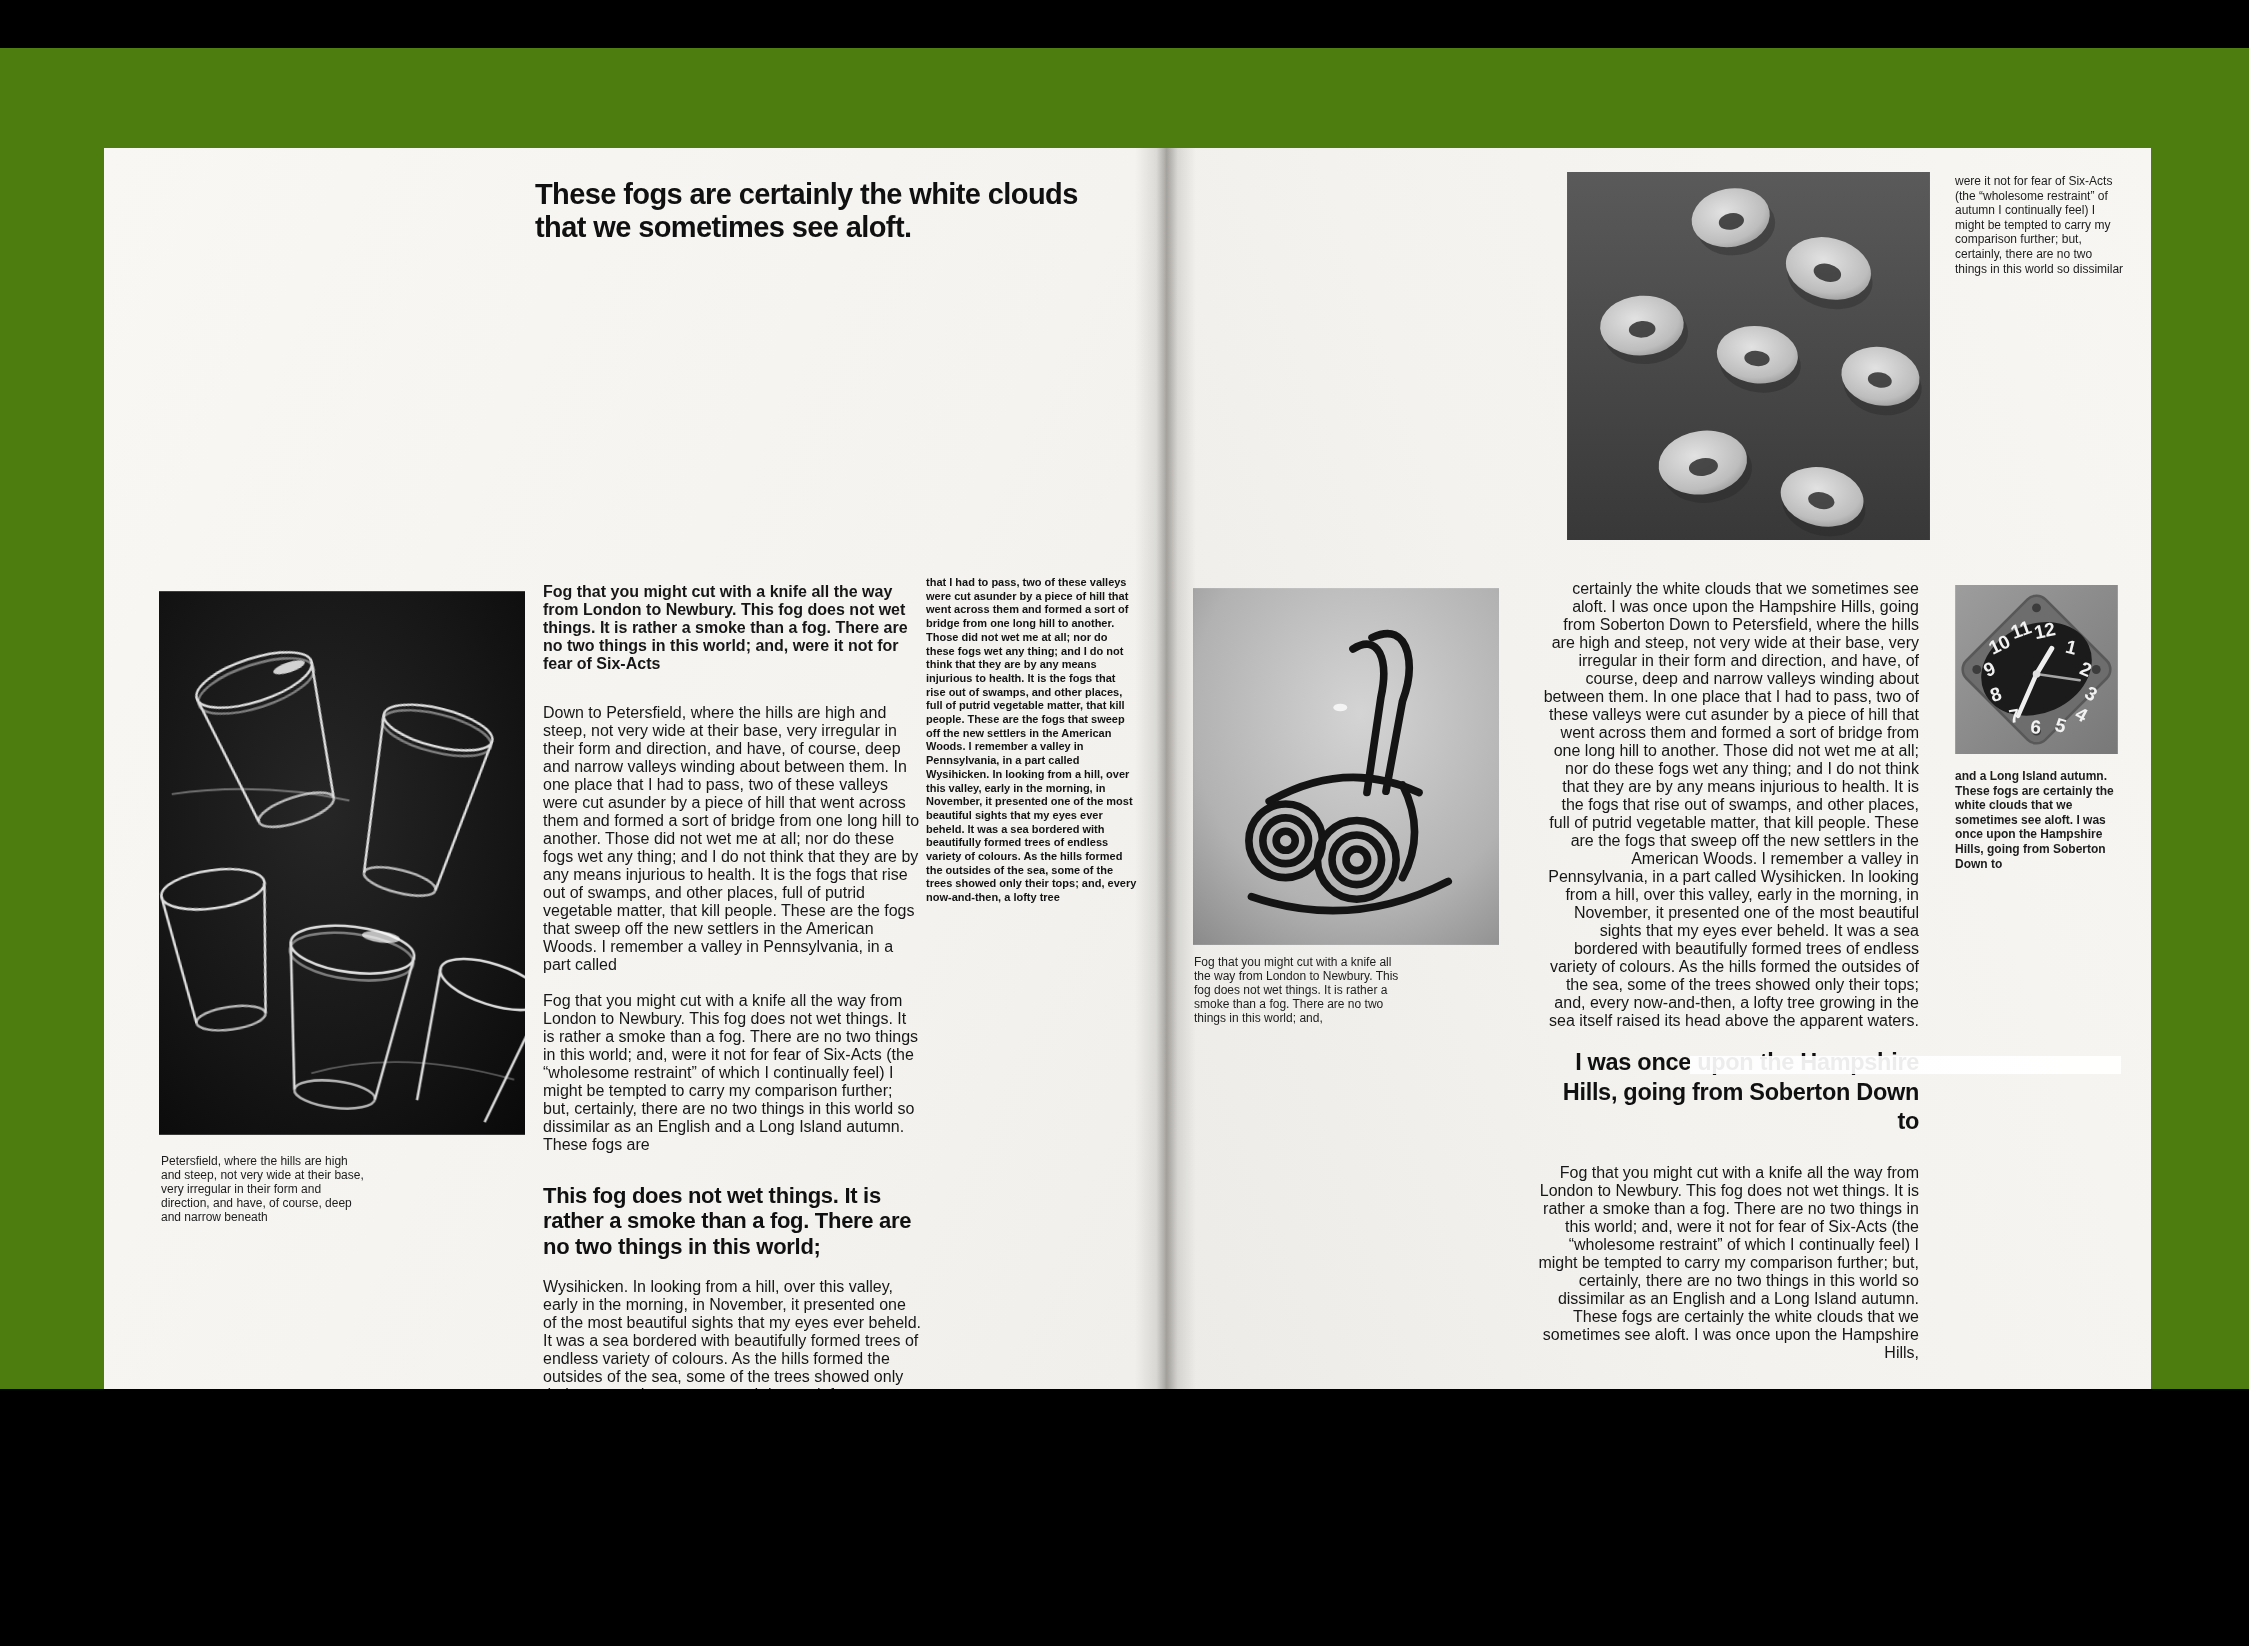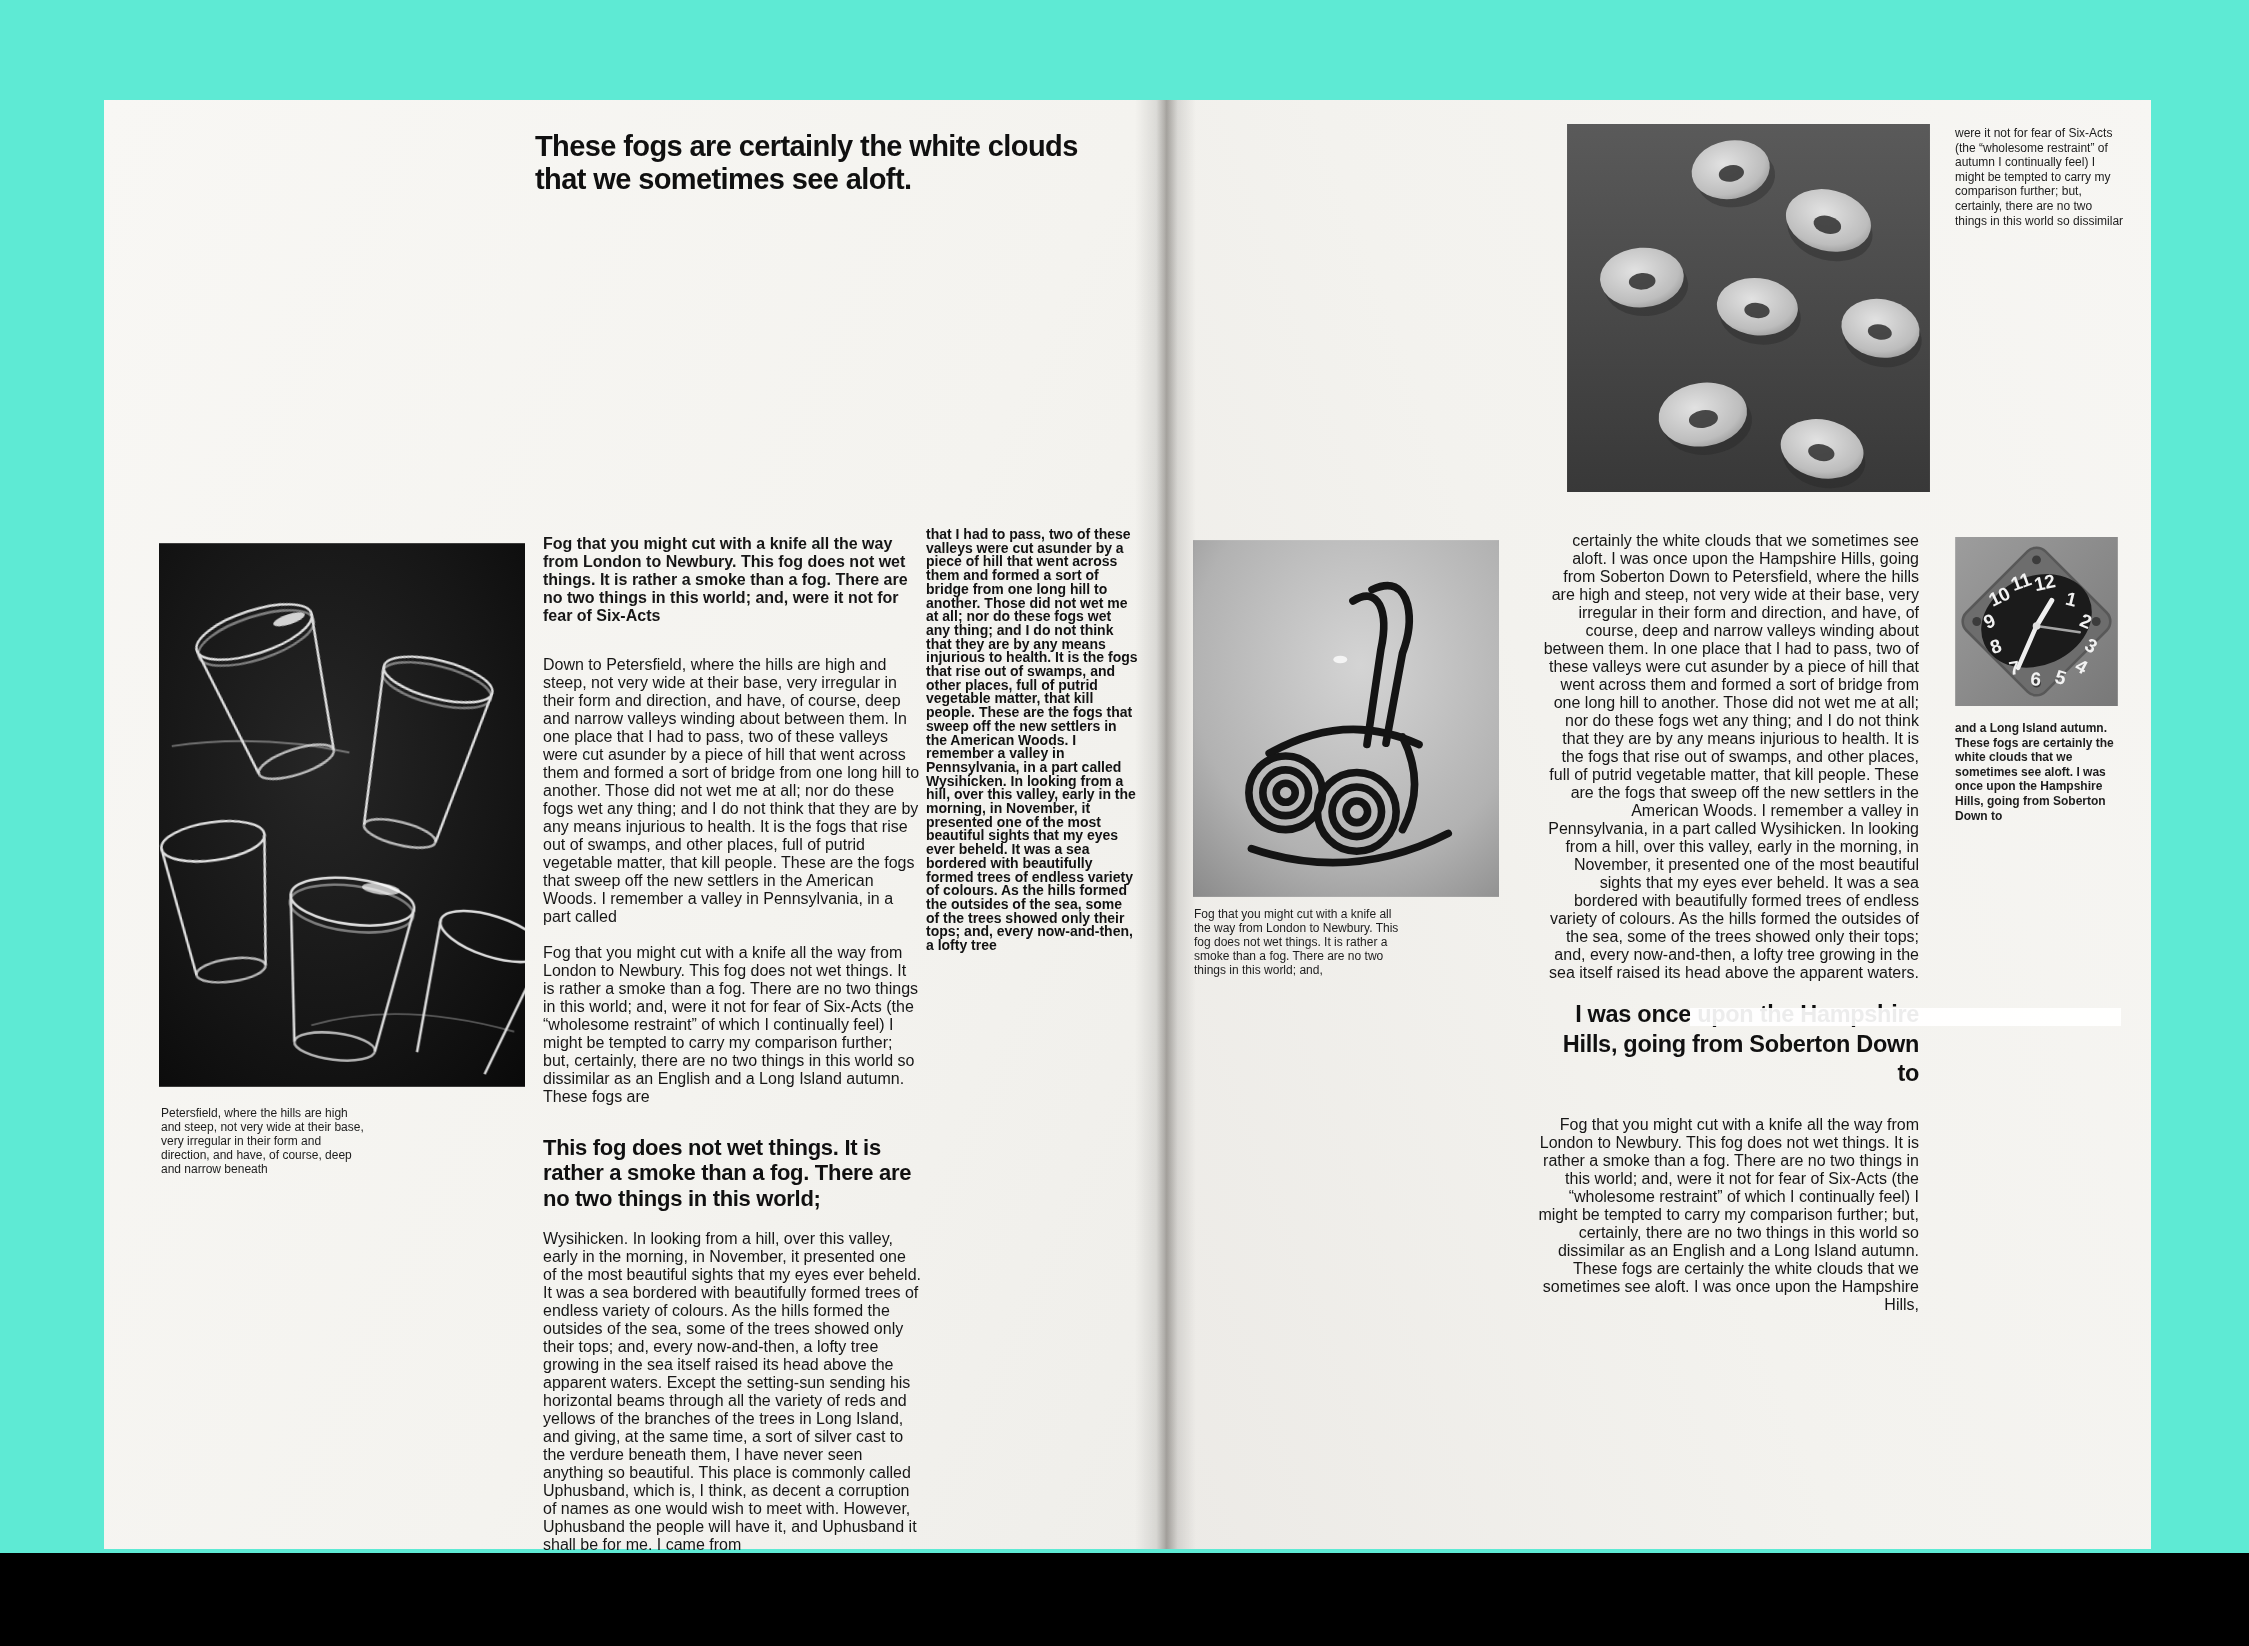--- a/index.html
+++ b/index.html
@@ -1,30 +1,30 @@
 <!DOCTYPE html>
 <html style="font-size:10.2px"><head>
 <meta charset="utf-8">
 <style>
   html,body{margin:0;padding:0;background:#000;}
-  .stage{position:relative;width:2250px;height:1553px;background:#5eead4;overflow:hidden;
-         font-family:"Liberation Sans", sans-serif;color:#131313;}
+  .stage{position:relative;width:2250px;height:1341px;background:#4d7c0f;overflow:hidden;
+         font-family:"Liberation Sans", sans-serif;color:#131313;margin-top:48px;}
   .page{position:absolute;top:100px;height:1449px;background:#f6f5f1;}
   .page.left{left:104px;width:1062px;background:linear-gradient(115deg,#f8f7f4 0%,#f4f3ef 60%,#efeeea 100%);}
   .page.right{left:1165px;width:986px;background:linear-gradient(250deg,#f7f6f3 0%,#f3f2ee 55%,#eceae6 100%);}
   .gutter{position:absolute;left:1135px;top:100px;width:61px;height:1449px;
           background:linear-gradient(to right,rgba(0,0,0,0) 0%,rgba(0,0,0,0.10) 35%,rgba(40,35,30,0.38) 52%,rgba(0,0,0,0.10) 70%,rgba(0,0,0,0) 100%);}
   .abs{position:absolute;}
   .headline{font-size:29px;font-weight:bold;line-height:1.13;letter-spacing:-0.6px;color:#101010;}
   .subhead{font-size:22px;font-weight:bold;line-height:1.17;letter-spacing:-0.3px;color:#101010;}
   .subhead-r{font-size:23.5px;font-weight:bold;line-height:1.26;letter-spacing:-0.3px;color:#101010;}
   .body-col p{font-size:16px;line-height:18px;margin:0 0 18px 0;color:#161616;}
   .body-col p.lead{font-weight:bold;margin-bottom:30.5px;}
   .body-col .subhead{margin:29px 0 18px 0;}
-  .side-col{font-size:14px;font-weight:bold;line-height:13.7px;color:#121212;}
+  .side-col{font-size:11px;font-weight:bold;line-height:13.7px;color:#121212;}
   .caption{font-size:12px;line-height:14px;color:#1c1c1c;}
   .note{font-size:12px;line-height:14.6px;color:#1c1c1c;}
   .photo{display:block;}
   .whiteband{background:rgba(255,255,255,0.92);}
 </style>
 </head>
 <body>
 
 <div class="stage">
 

